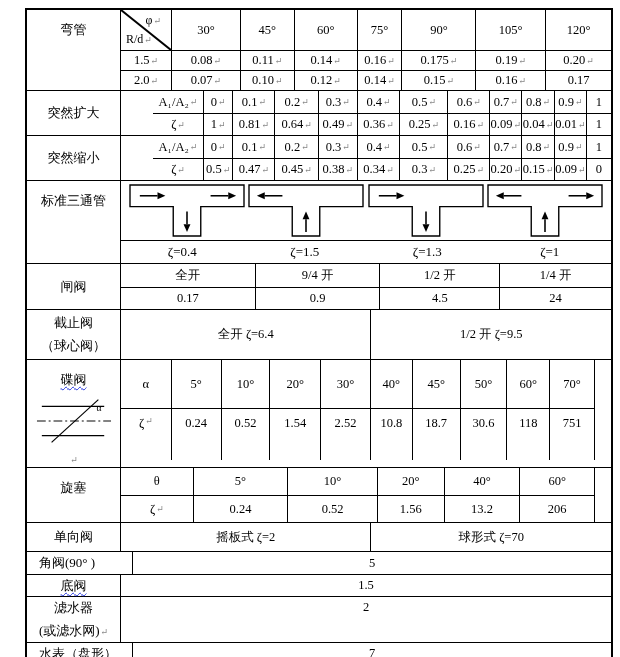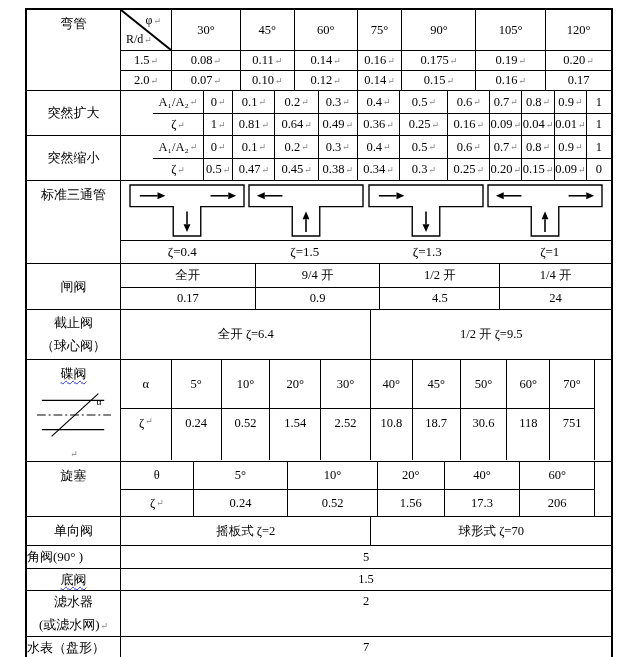--- a/index.html
+++ b/index.html
@@ -3,22 +3,22 @@
 <meta charset="utf-8">
 <style>
   html,body{margin:0;padding:0;background:#fff;}
   .page{position:relative;width:620px;height:657px;background:#fff;
         font-family:"Liberation Serif","DejaVu Serif",serif;color:#000;}
   .tbl{position:absolute;left:25px;top:8px;width:584px;border:2px solid #000;background:#fff;}
   .sec{display:flex;border-top:1px solid #000;}
   .sec:first-child{border-top:none;}
   .lab{width:93px;flex:0 0 93px;border-right:1px solid #000;display:flex;flex-direction:column;
        align-items:center;justify-content:center;font-size:13px;line-height:1.5;text-align:center;}
-  .lab.top{justify-content:flex-start;padding-top:4px;}
-  .lab.left{align-items:flex-start;padding-left:0;text-align:right;}
+  .lab.top{justify-content:flex-start;padding-top:10px;}
+  .lab.left{align-items:flex-start;padding-left:12px;text-align:right;}
   .body{flex:1;min-width:0;display:flex;flex-direction:column;}
   .grid{display:grid;}
   .cell{display:flex;align-items:center;justify-content:center;font-size:12.5px;overflow:hidden;}
   .bl{border-left:1px solid #000;}
   .bt{border-top:1px solid #000;}
   .vtop{align-items:flex-start;padding-top:7px;}
   .inset{margin-right:16px;border-right:1px solid #000;}
   .bend-grid{grid-template-columns:50px 69fr 54fr 63fr 45fr 74fr 70fr 66fr;grid-template-rows:40px 20px 20px;}
   .sud-grid{grid-template-columns:50px 35fr 50fr 52fr 46fr 51fr 57fr 50fr 38fr 39fr 38fr 30fr;grid-template-rows:22px 22px;margin-left:32px;}
   .gate-grid{grid-template-columns:134fr 125fr 120fr 112fr;grid-template-rows:23px 22px;text-align:right;}
@@ -206,21 +206,21 @@
       </div>
     </div>
 
     <div class="sec">
       <div class="lab top">旋塞</div>
       <div class="body">
         <div class="grid plug-grid inset">
           <div class="cell">θ</div>
           <div style="display:contents"><div class="cell bl">5°</div><div class="cell bl">10°</div><div class="cell bl">20°</div><div class="cell bl">40°</div><div class="cell bl">60°</div></div>
           <div class="cell bt">ζ<span class="ret">↵</span></div>
-          <div style="display:contents"><div class="cell bl bt">0.24</div><div class="cell bl bt">0.52</div><div class="cell bl bt">1.56</div><div class="cell bl bt">17.3</div><div class="cell bl bt">206</div></div>
+          <div style="display:contents"><div class="cell bl bt">0.24</div><div class="cell bl bt">0.52</div><div class="cell bl bt">1.56</div><div class="cell bl bt">13.2</div><div class="cell bl bt">206</div></div>
         </div>
       </div>
     </div>
 
     <div class="sec">
       <div class="lab">单向阀</div>
       <div class="body">
         <div class="grid check-grid">
           <div class="cell">摇板式 ζ=2</div>
           <div class="cell bl">球形式 ζ=70</div>

